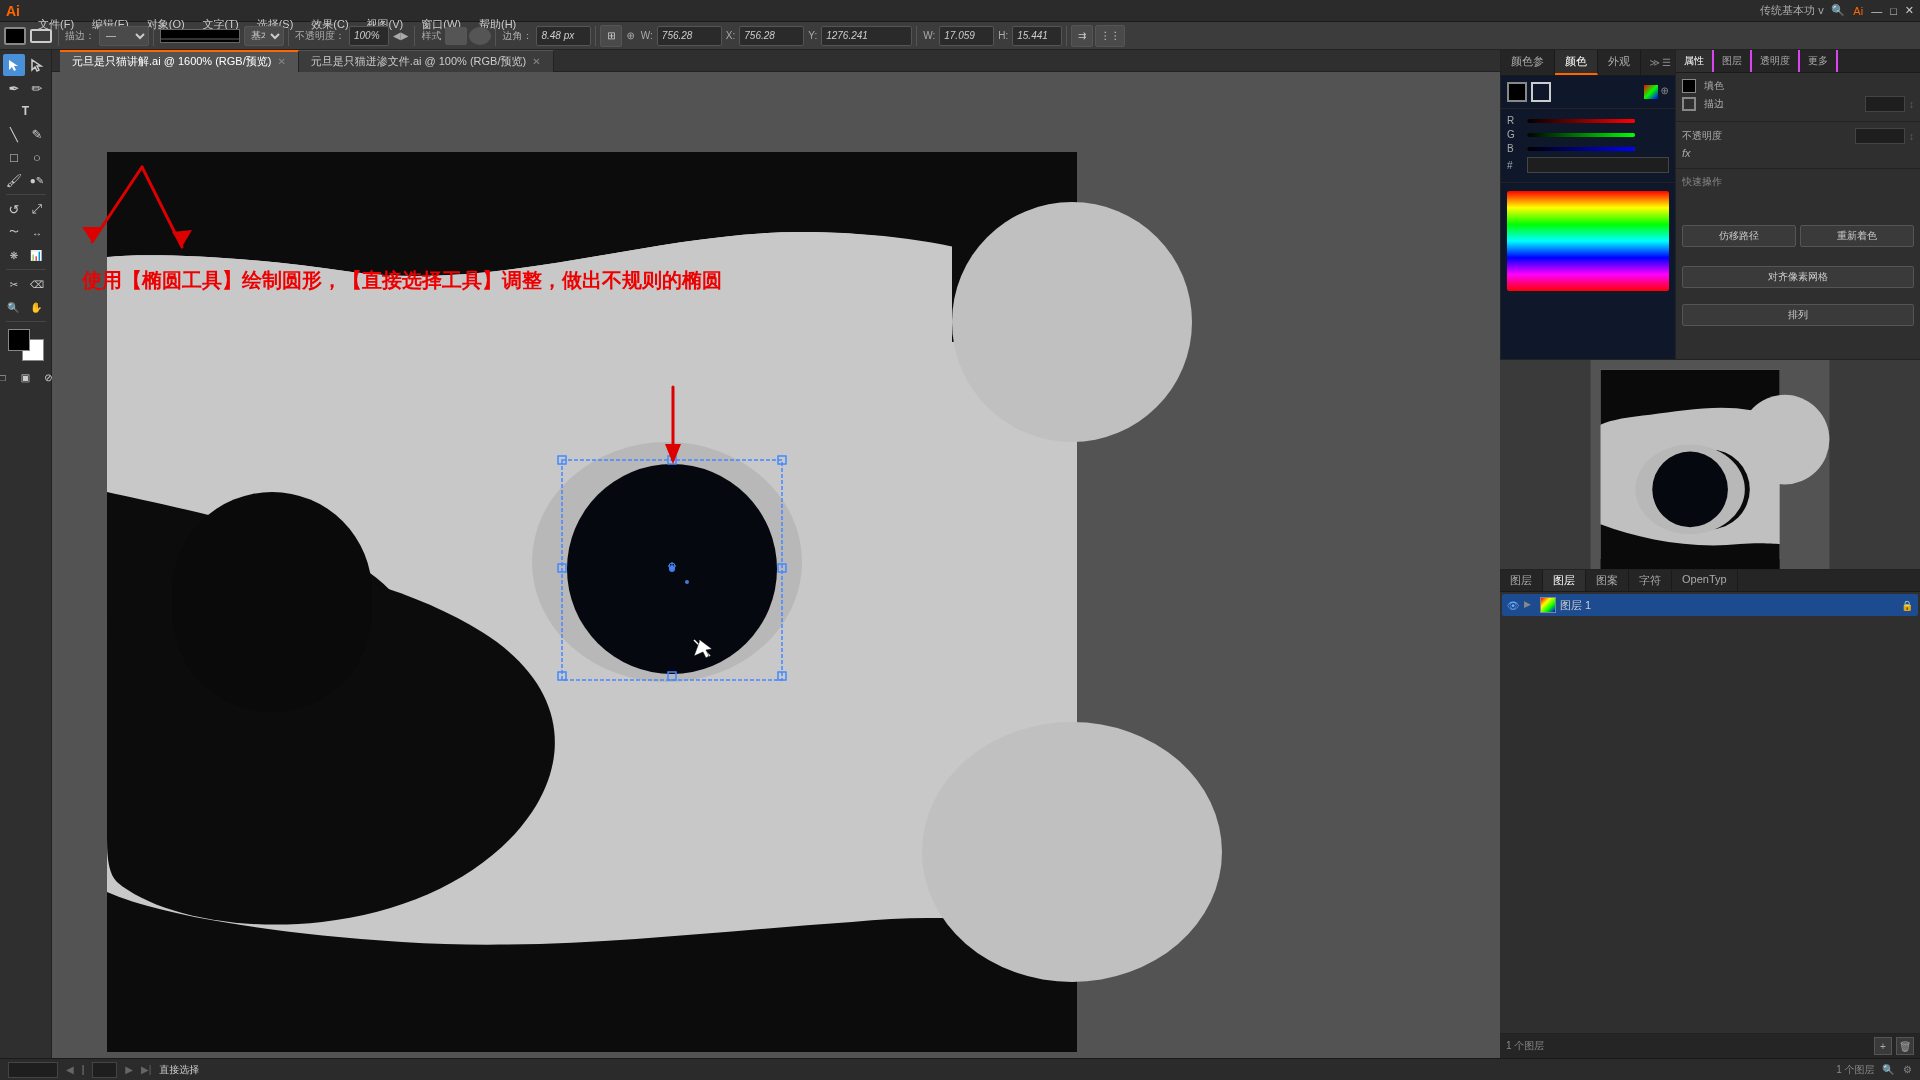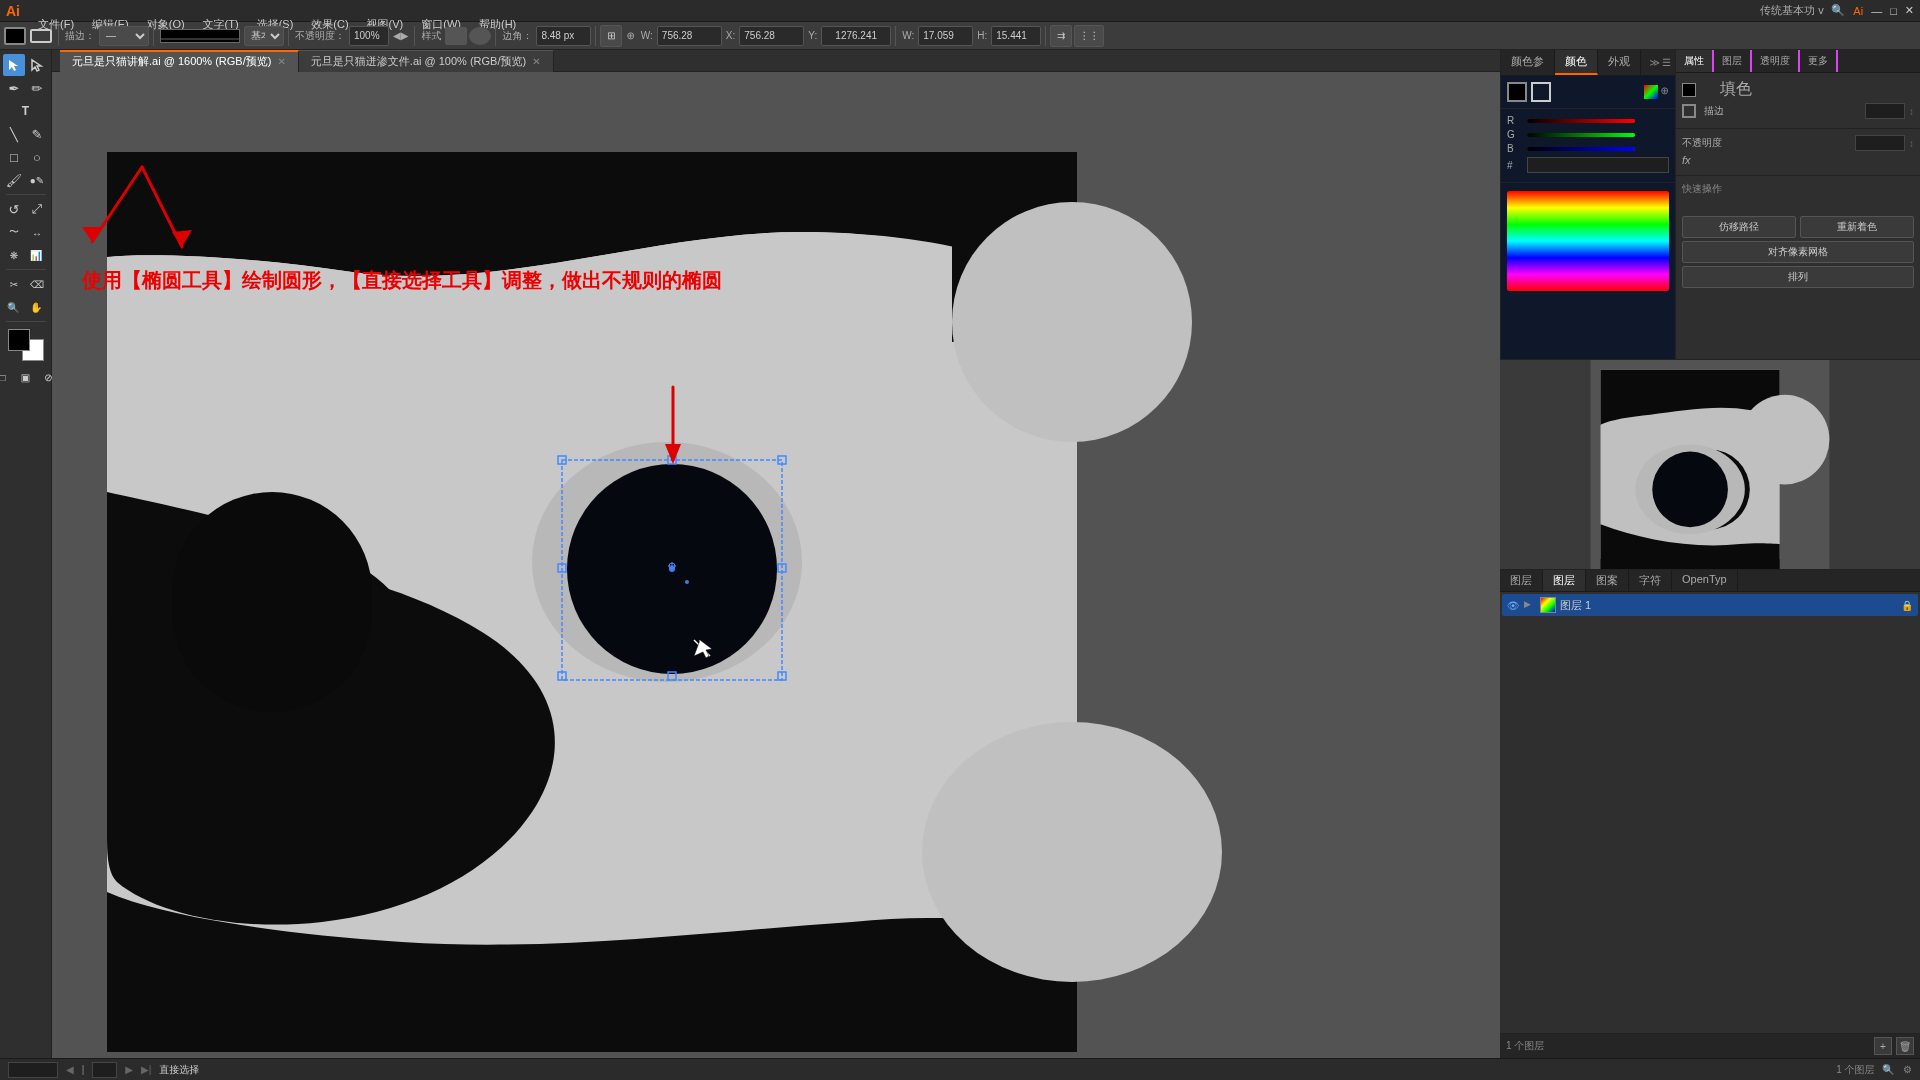--- a/index.html
+++ b/index.html
@@ -21,21 +21,21 @@
     }
     .tb-btn { 
       height: 22px; min-width: 22px; background: #4a4a4a; border: 1px solid #555;
       color: #ccc; font-size: 10px; cursor: pointer; display: flex; align-items: center;
       justify-content: center; padding: 0 4px; border-radius: 2px;
     }
     .tb-sep { width: 1px; height: 20px; background: #555; margin: 0 2px; }
     .tb-label { color: #aaa; font-size: 10px; margin: 0 2px; }
     .tb-input { 
       height: 20px; background: #2a2a2a; border: 1px solid #555; color: #ccc;
-      font-size: 10px; padding: 0 4px; width: 60px; border-radius: 2px;
+      font-size: 10px; padding: 0 4px; width: 60px; border-radius: 2px; font-style: italic;
     }
     .tb-input-sm { width: 40px; }
     .tb-select {
       height: 20px; background: #4a4a4a; border: 1px solid #555; color: #ccc;
       font-size: 10px; padding: 0 2px; border-radius: 2px;
     }
     .stroke-preview { 
       width: 80px; height: 14px; background: #000; border: 1px solid #666;
       display: inline-block; margin: 0 2px;
     }
@@ -104,21 +104,21 @@
     }
     .props-tabs { display: flex; background: #252525; border-bottom: 1px solid #1a1a1a; }
     .props-tab { padding: 4px 8px; color: #aaa; cursor: pointer; font-size: 10px; border-right: 2px solid #d946ef; }
     .props-tab.active { color: #fff; background: #2f2f2f; }
     .props-section { padding: 6px; border-bottom: 1px solid #222; }
     .props-row { display: flex; align-items: center; gap: 4px; margin-bottom: 3px; }
     .quick-actions { padding: 6px; }
     .qa-btn {
       width: 100%; height: 22px; background: #3a3a3a; border: 1px solid #555;
       color: #ccc; font-size: 10px; cursor: pointer; margin-bottom: 3px;
-      border-radius: 2px; display: flex; align-items: center; justify-content: center;
+      border-radius: 2px; display: flex; align-items: center; justify-content: center; margin-top: 16px;
     }
     .qa-row { display: flex; gap: 4px; }
     .bottom-tabs { display: flex; background: #252525; border-bottom: 1px solid #1a1a1a; }
     .bottom-tab { padding: 3px 10px; font-size: 11px; color: #aaa; cursor: pointer; border-right: 1px solid #1a1a1a; }
     .bottom-tab.active { color: #fff; background: #2f2f2f; }
     .layers-list { flex: 1; overflow-y: auto; padding: 2px; }
     .layer-item {
       display: flex; align-items: center; height: 22px; padding: 0 4px; gap: 4px;
       cursor: pointer; border-radius: 2px; font-size: 11px; color: #ccc;
     }
@@ -221,21 +221,21 @@
 
   <div class="tb-sep"></div>
 
   <div class="tb-btn">⊞</div>
   <span class="tb-label">⊕</span>
   <span class="tb-label">W:</span>
   <input class="tb-input" type="text" value="756.28" style="width: 65px;">
   <span class="tb-label">X:</span>
   <input class="tb-input" type="text" value="756.28" style="width: 65px;">
   <span class="tb-label">Y:</span>
-  <input class="tb-input" type="text" value="1276.241" style="width: 70px; text-align: center;">
+  <input class="tb-input" type="text" value="1276.241" style="width: 91px;">
 
   <div class="tb-sep"></div>
 
   <span class="tb-label">W:</span>
   <input class="tb-input" type="text" value="17.059" style="width: 55px;">
   <span class="tb-label">H:</span>
   <input class="tb-input" type="text" value="15.441" style="width: 50px;">
 
   <div class="tb-sep"></div>
 
@@ -469,21 +469,21 @@
         <div class="props-tabs">
           <div class="props-tab active">属性</div>
           <div class="props-tab">图层</div>
           <div class="props-tab">透明度</div>
           <div class="props-tab">更多</div>
         </div>
 
         <div class="props-section">
           <div class="props-row">
             <div style="width:14px;height:14px;background:#000;border:1px solid #888;flex-shrink:0;"></div>
-            <span style="font-size:16px;color:#aaa;margin-left:20px;">填色</span>
+            <span style="font-size:10px;color:#aaa;margin-left:4px;">填色</span>
           </div>
           <div class="props-row">
             <div style="width:14px;height:14px;background:transparent;border:2px solid #888;flex-shrink:0;"></div>
             <span style="font-size:10px;color:#aaa;margin-left:4px;">描边</span>
             <input style="width: 40px; height: 16px; background: rgb(30, 30, 30); border: 1px solid rgb(68, 68, 68); color: rgb(204, 204, 204); font-size: 10px; margin-left: auto;" type="text" value="">
             <span style="font-size:10px;color:#666;">↕</span>
           </div>
         </div>
 
         <div class="props-section">

